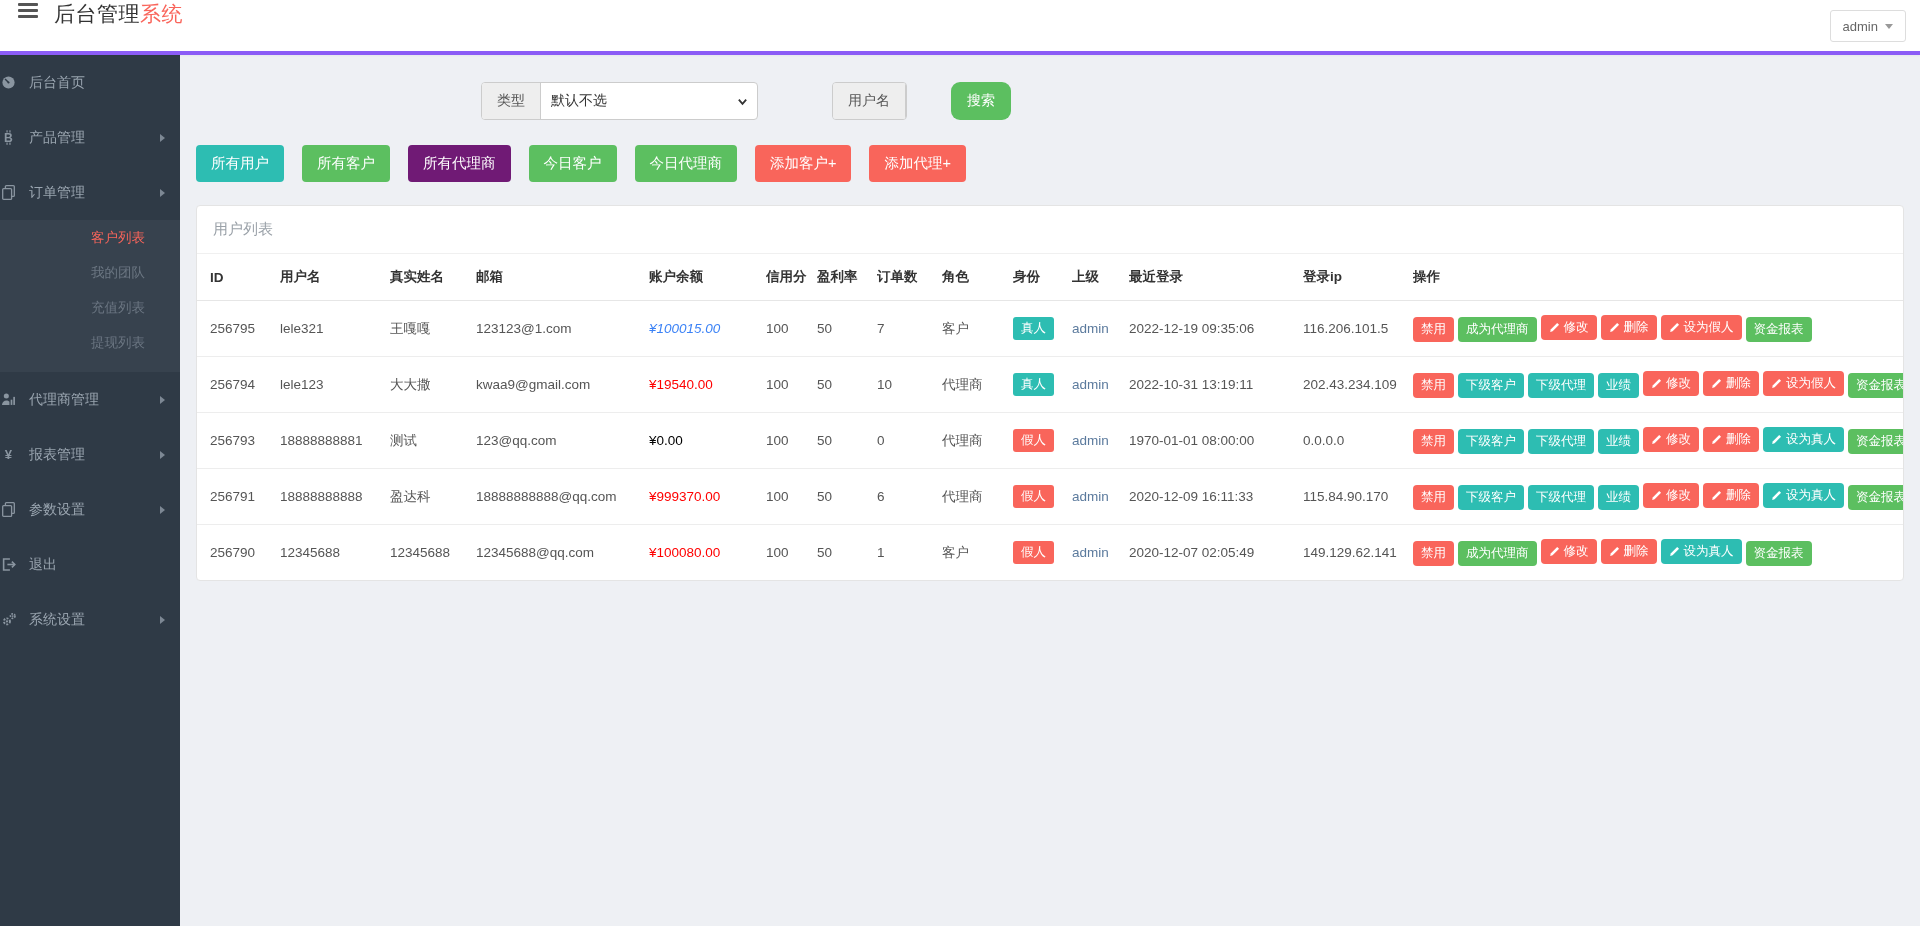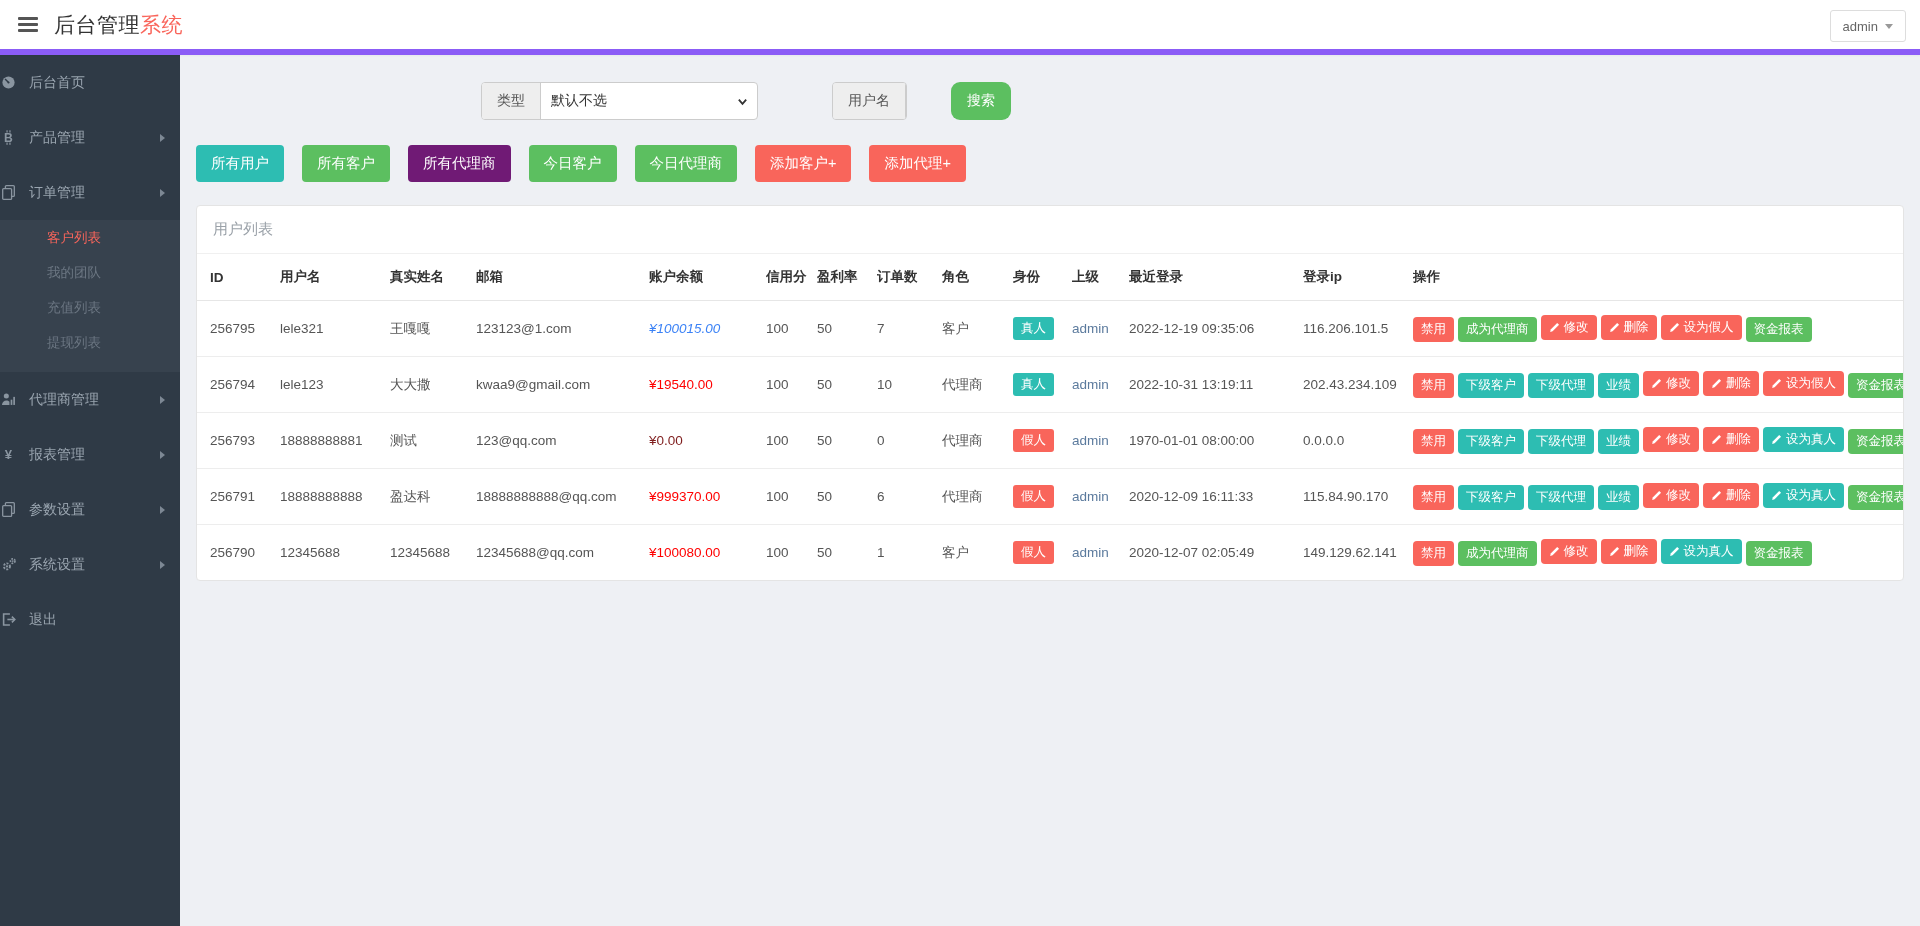--- a/index.html
+++ b/index.html
@@ -1,22 +1,22 @@
 <!DOCTYPE html>
 <html><head>
 <meta charset="utf-8">
 <style>
   * { margin:0; padding:0; box-sizing:border-box; }
   html,body { width:1920px; height:926px; overflow:hidden;
     font-family:"Liberation Sans","DejaVu Sans",sans-serif; background:#eef0f4; }
 
   
   .topbar { position:fixed; top:0; left:0; width:1920px; height:55px; background:#fff;
-    border-bottom:6px solid #8b5cf6; box-shadow:0 1px 2px rgba(0,0,0,.04);
-    display:flex; align-items:center; z-index:20; }
+    border-bottom:4px solid #8b5cf6; box-shadow:0 1px 2px rgba(0,0,0,.04);
+    display:flex; z-index:20; }
   .hamburger { margin-left:18px; width:20px; cursor:pointer; }
   .hamburger div { height:3px; background:#555; margin:3px 0; border-radius:1px; }
   .brand { margin-left:16px; font-size:21px; color:#333; letter-spacing:.5px; }
   .brand .accent { color:#f9655b; }
   .user-menu { position:absolute; right:14px; top:10px; height:32px; background:#fff;
     border:1px solid #ddd; border-radius:3px; padding:0 12px; display:flex; align-items:center;
     gap:7px; font-size:13px; color:#666; cursor:pointer; }
   .caret-down { width:0; height:0; border-left:4px solid transparent; border-right:4px solid transparent;
     border-top:5px solid #999; }
 
@@ -30,21 +30,21 @@
   .arrow-r { width:0; height:0; border-top:4px solid transparent; border-bottom:4px solid transparent;
     border-left:5px solid #7d8894; }
   .arrow-d { width:0; height:0; border-left:4px solid transparent; border-right:4px solid transparent;
     border-top:5px solid #7d8894; }
   .menu-group.open { background:#37424e; }
   .menu-group.open > .menu-item { color:#fff; }
   .menu-group.open > .menu-item .micon { color:#f9655b; }
   .submenu-item { height:35px; display:flex; align-items:center; padding-left:47px;
     color:#6b7682; font-size:13.5px; cursor:pointer; }
   .submenu-item.active { color:#f9655b; }
-  .submenu-wrap { padding-bottom:12px; }
+  .submenu-wrap { padding-bottom:12px;margin-left:44px; }
 
   
   .main { margin-left:180px; padding-top:55px; }
 
   .filter-row { margin:27px 16px 0 301px; display:flex; align-items:center; height:38px;gap:24px; }
   .input-group { display:flex; align-items:stretch; height:38px; border:1px solid #ccc;
     border-radius:4px; overflow:hidden; background:#fff; }
   .addon { background:#eee; border-right:1px solid #ccc; display:flex; align-items:center;
     padding:0 15px; font-size:14px; color:#555; }
   .select-box { position:relative; width:216px; display:flex; align-items:center;
@@ -175,41 +175,41 @@
               <rect x="1.8" y="3.8" width="9.5" height="11.5" rx="1" fill="#2f3a46" stroke="currentColor" stroke-width="1.4"></rect>
             </svg>
           </span>
           <span class="mlabel">参数设置</span>
           <span class="arrow arrow-r"></span>
         </div>
       </div>
       <div class="menu-group">
         <div class="menu-item">
           <span class="micon">
+            <svg width="15" height="15" viewBox="0 0 16 16" fill="none" stroke="currentColor" stroke-width="1.7">
+              <path d="M9.5 2.2H2.8v11.6h6.7"></path>
+              <path d="M6.8 8h7.4"></path>
+              <path d="M11.6 4.9 14.7 8l-3.1 3.1"></path>
+            </svg>
+          </span>
+          <span class="mlabel">退出</span>
+        </div>
+      </div>
+      <div class="menu-group">
+        <div class="menu-item">
+          <span class="micon">
             <svg width="16" height="15" viewBox="0 0 16 16" fill="currentColor">
               <circle cx="5.8" cy="10" r="3.2" fill="none" stroke="currentColor" stroke-width="2.1" stroke-dasharray="2.1 1.45"></circle>
               <circle cx="5.8" cy="10" r="1.2"></circle>
               <circle cx="12" cy="4.3" r="2.4" fill="none" stroke="currentColor" stroke-width="1.8" stroke-dasharray="1.7 1.2"></circle>
               <circle cx="12" cy="4.3" r="0.9"></circle>
             </svg>
           </span>
           <span class="mlabel">系统设置</span>
           <span class="arrow arrow-r"></span>
-        </div>
-      </div>
-      <div class="menu-group">
-        <div class="menu-item">
-          <span class="micon">
-            <svg width="15" height="15" viewBox="0 0 16 16" fill="none" stroke="currentColor" stroke-width="1.7">
-              <path d="M9.5 2.2H2.8v11.6h6.7"></path>
-              <path d="M6.8 8h7.4"></path>
-              <path d="M11.6 4.9 14.7 8l-3.1 3.1"></path>
-            </svg>
-          </span>
-          <span class="mlabel">退出</span>
         </div>
       </div>
     </div>
 </div>
 
 <div class="main">
 
   <div class="filter-row">
     <div class="input-group">
       <div class="addon">类型</div>
@@ -363,21 +363,21 @@
                 <span>设为假人</span>
               </button><button class="btn" style="background: rgb(92, 191, 96);">
                 <span>资金报表</span>
               </button></td>
           </tr>
           <tr>
             <td>256793</td>
             <td>18888888881</td>
             <td>测试</td>
             <td>123@qq.com</td>
-            <td style="color: #7f1d1d;">¥0.00</td>
+            <td style="color: #000000;">¥0.00</td>
             <td>100</td>
             <td>50</td>
             <td>0</td>
             <td>代理商</td>
             <td><span class="badge" style="background: rgb(249, 101, 91);">假人</span></td>
             <td><a class="parent-link">admin</a></td>
             <td>1970-01-01 08:00:00</td>
             <td>0.0.0.0</td>
             <td class="actions-cell"><button class="btn" style="background: rgb(249, 101, 91);">
                 <span>禁用</span>

